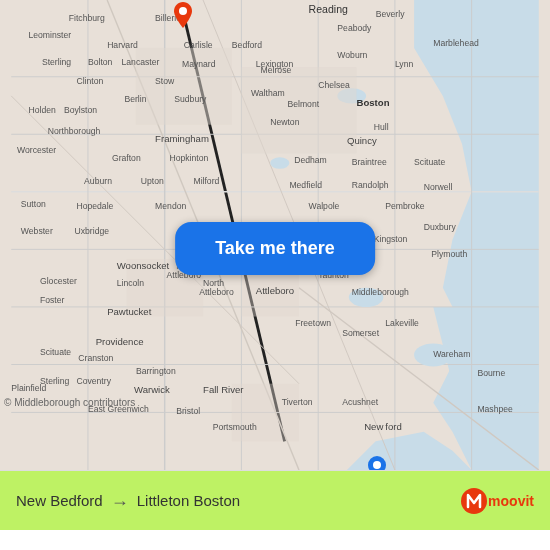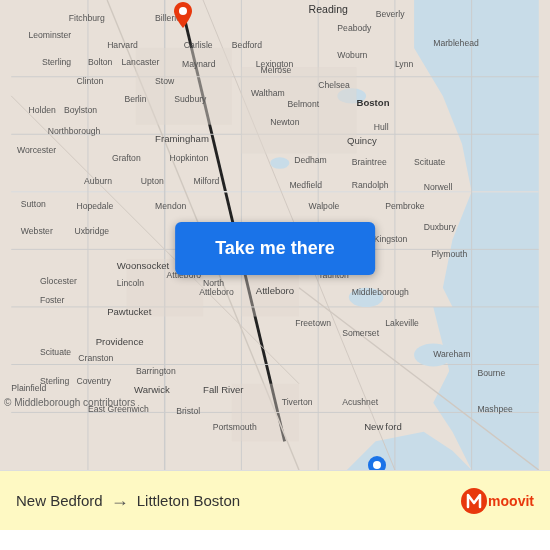--- a/index.html
+++ b/index.html
@@ -26,34 +26,34 @@
     }
 
     #take-me-there-btn {
       position: absolute;
       top: 222px;
       left: 50%;
       transform: translateX(-50%);
       background-color: #1a73e8;
       color: white;
       border: none;
-      border-radius: 6px;
+      border-radius: 16px;
       padding: 16px 40px;
       font-size: 18px;
       font-weight: bold;
       cursor: pointer;
       white-space: nowrap;
       z-index: 10;
       box-shadow: 0 2px 8px rgba(0,0,0,0.3);
     }
 
     #bottom-bar {
       width: 550px;
       height: 60px;
-      background-color: #fef9c3;
+      background-color: #bef264;
       display: flex;
       justify-content: space-between;
       padding: 0 16px;
       border-top: 1px solid #ddd;
     }
 
     #route-info {
       display: flex;
       align-items: center;
       gap: 8px;

